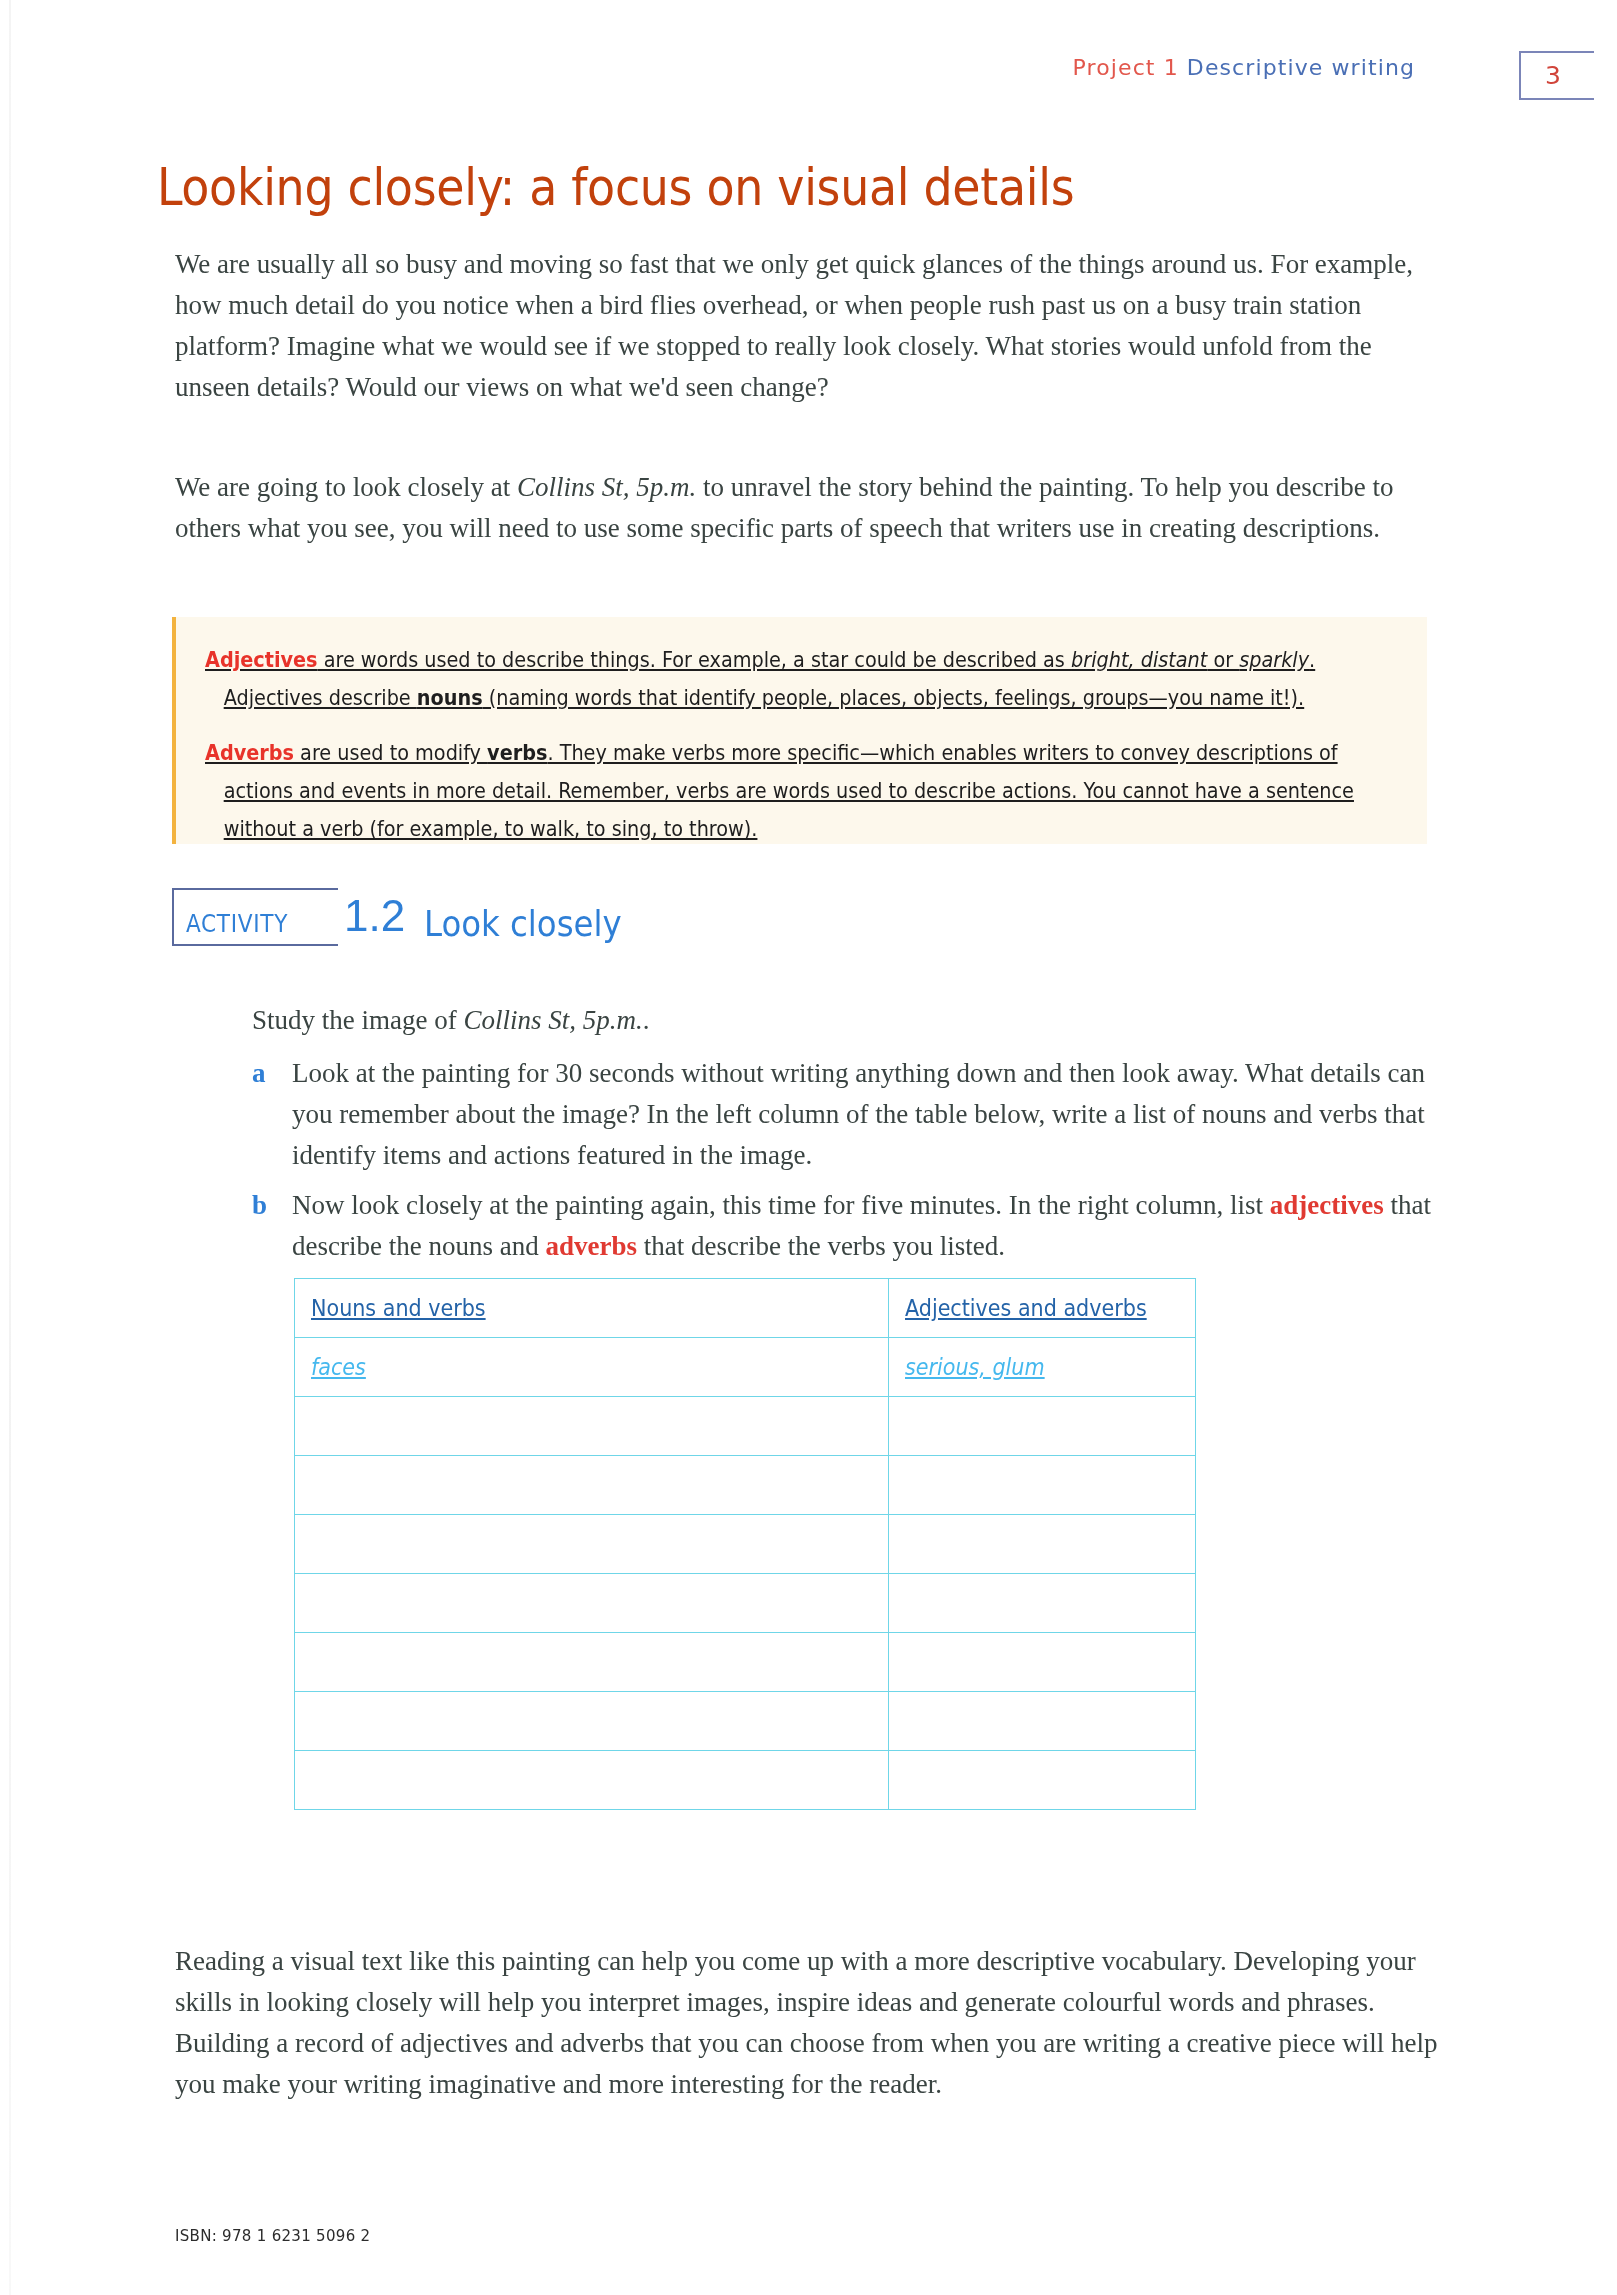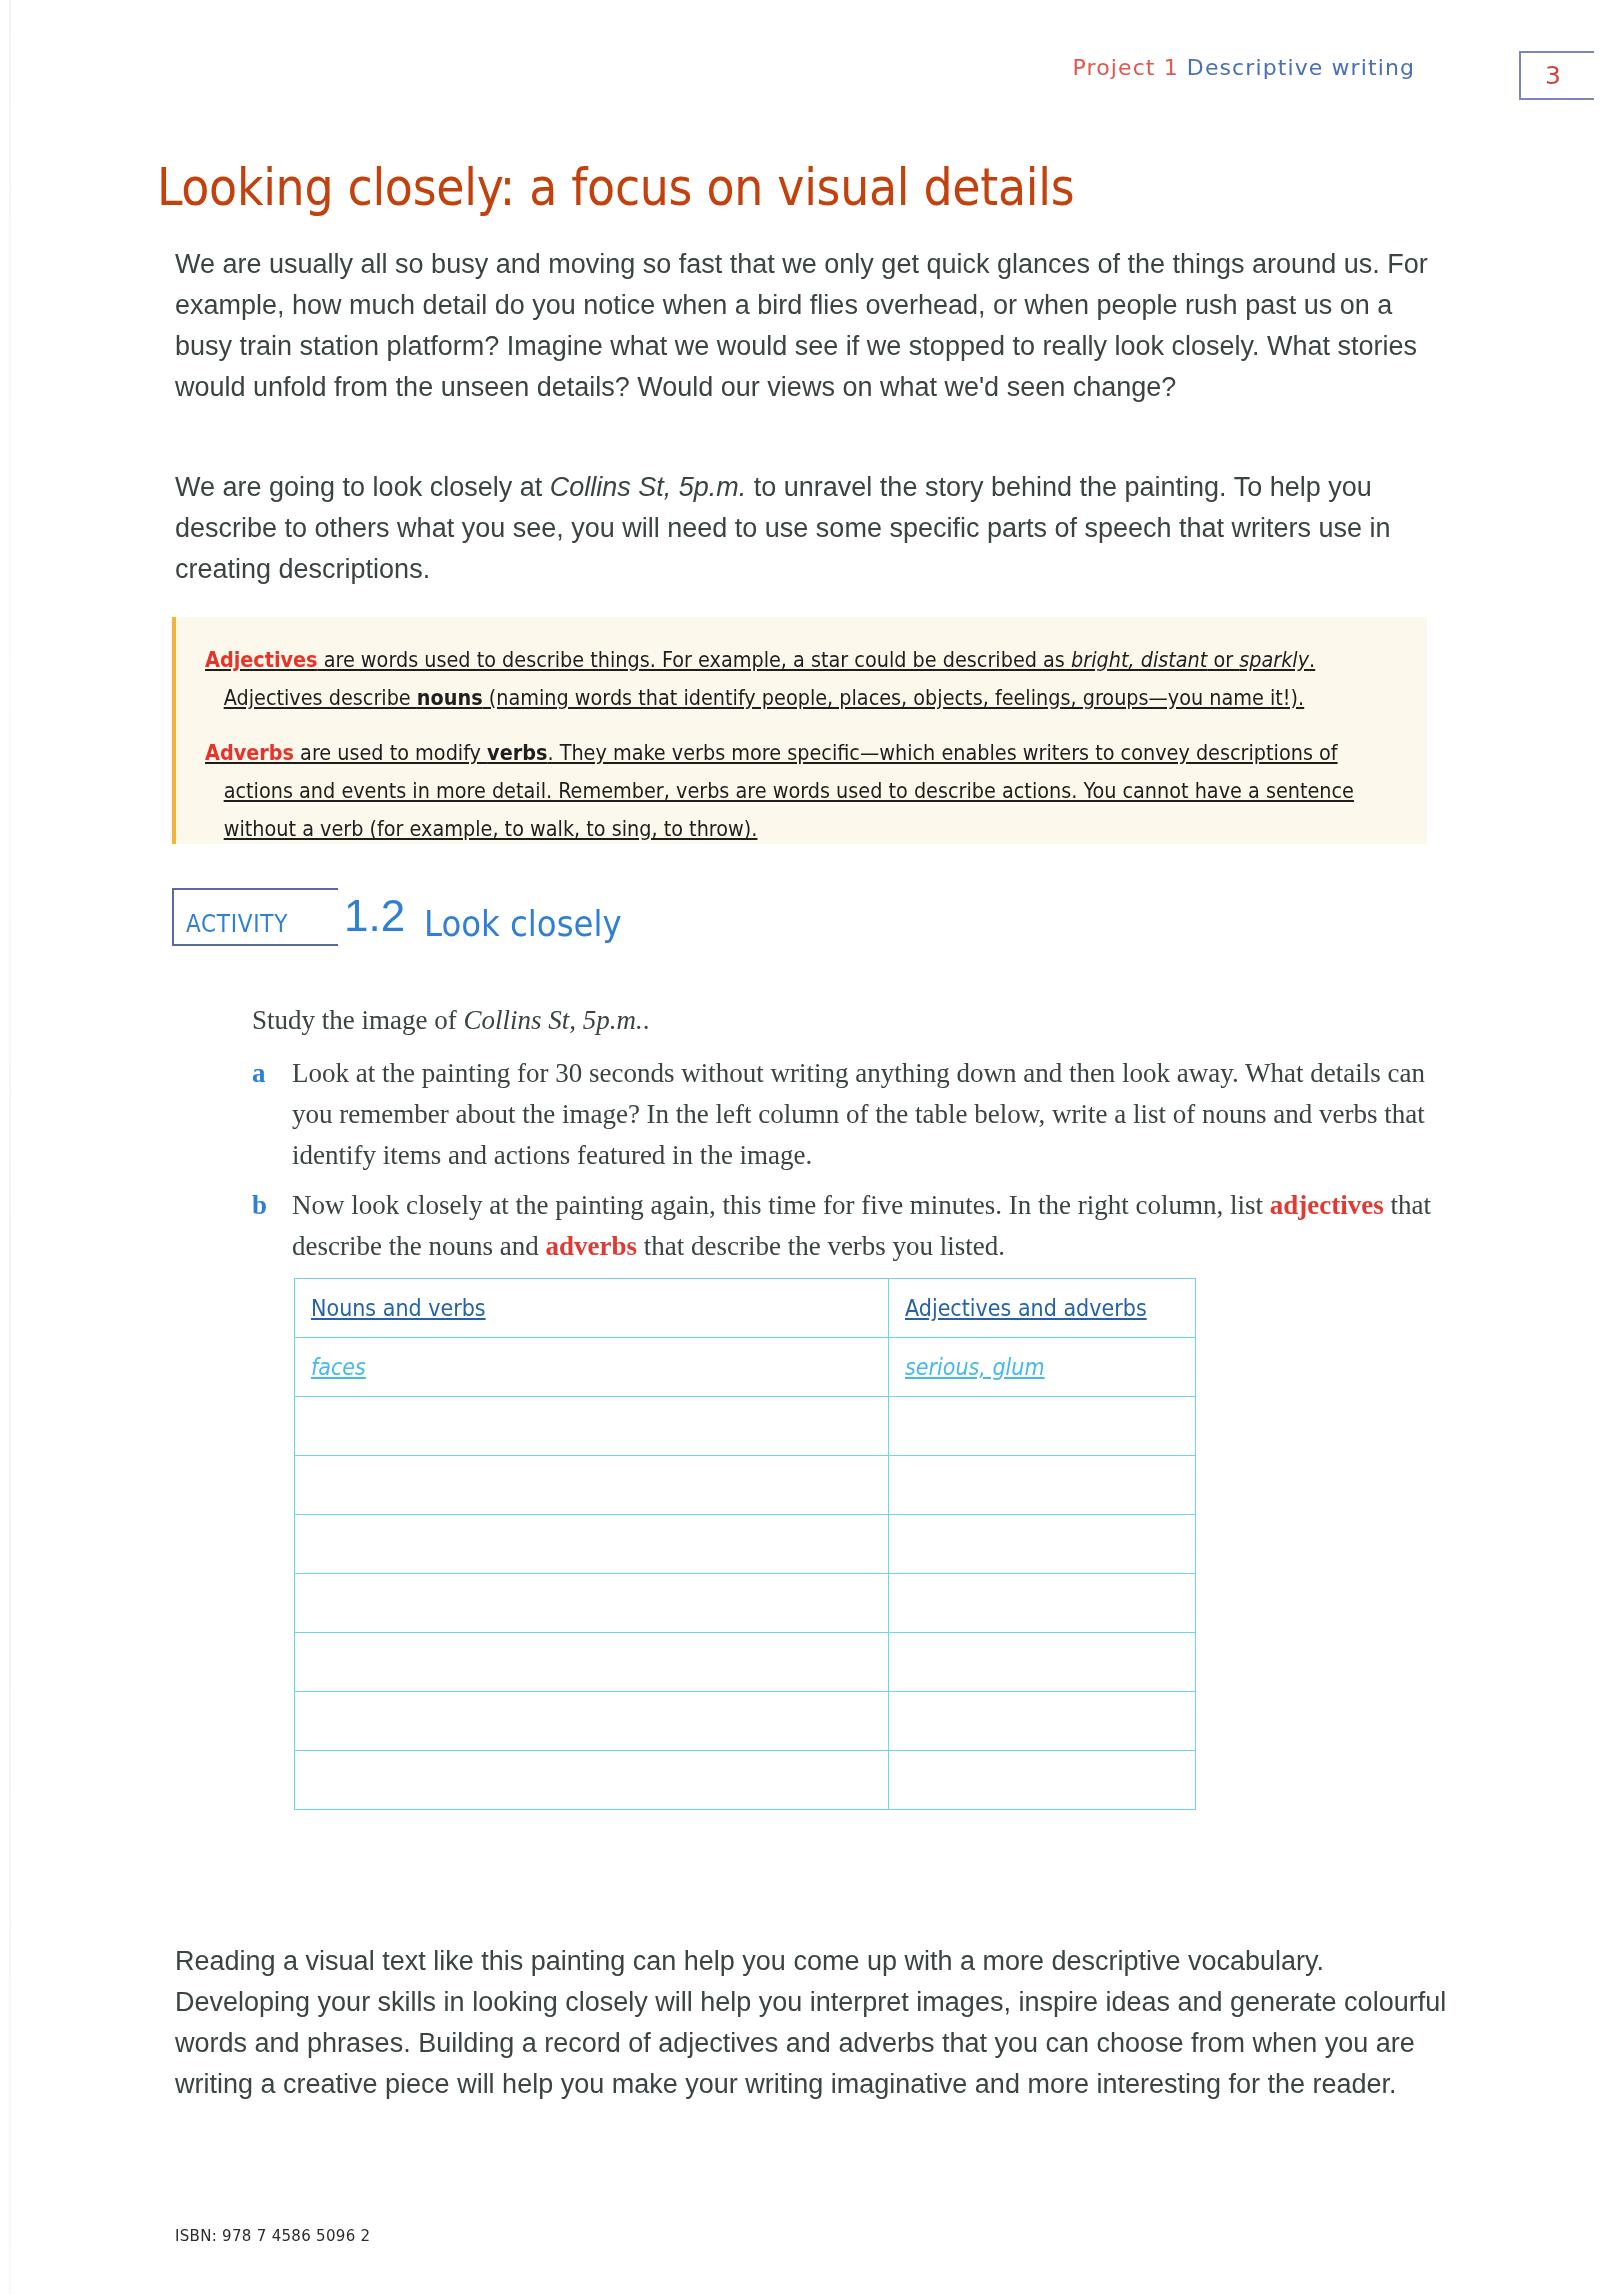--- a/index.html
+++ b/index.html
@@ -90,21 +90,21 @@
     font-stretch: condensed;
     font-size: 51px;
     color: #CF4A48;
     letter-spacing: -0.3px;
     white-space: nowrap;
   }
 
   
   .body-p {
     position: absolute;
-    font-family: Liberation Sans, sans-serif;
+    font-family: Liberation Serif, serif;
     font-size: 27px;
     line-height: 41px;
     color: #3A4442;
     text-align: left;
   }
   #para1 { left: 175px; top: 244px; width: 1262px; }
   #para2 { left: 175px; top: 467px; width: 1262px; }
   #para3 { left: 175px; top: 1941px; width: 1282px; }
 
   .ital { font-style: italic; }
@@ -362,16 +362,16 @@
         </tr>
         <tr>
           <td class="blank">&nbsp;</td>
           <td class="blank">&nbsp;</td>
         </tr>
       </tbody>
   </table>
 
   <div class="body-p" id="para3">Reading a visual text like this painting can help you come up with a more descriptive vocabulary. Developing your skills in looking closely will help you interpret images, inspire ideas and generate colourful words and phrases. Building a record of adjectives and adverbs that you can choose from when you are writing a creative piece will help you make your writing imaginative and more interesting for the reader.</div>
 
-  <div class="isbn">ISBN: 978 7 4586 5096 2</div>
+  <div class="isbn">ISBN: 978 1 6231 5096 2</div>
 
 </div>
 
 
 </body></html>

